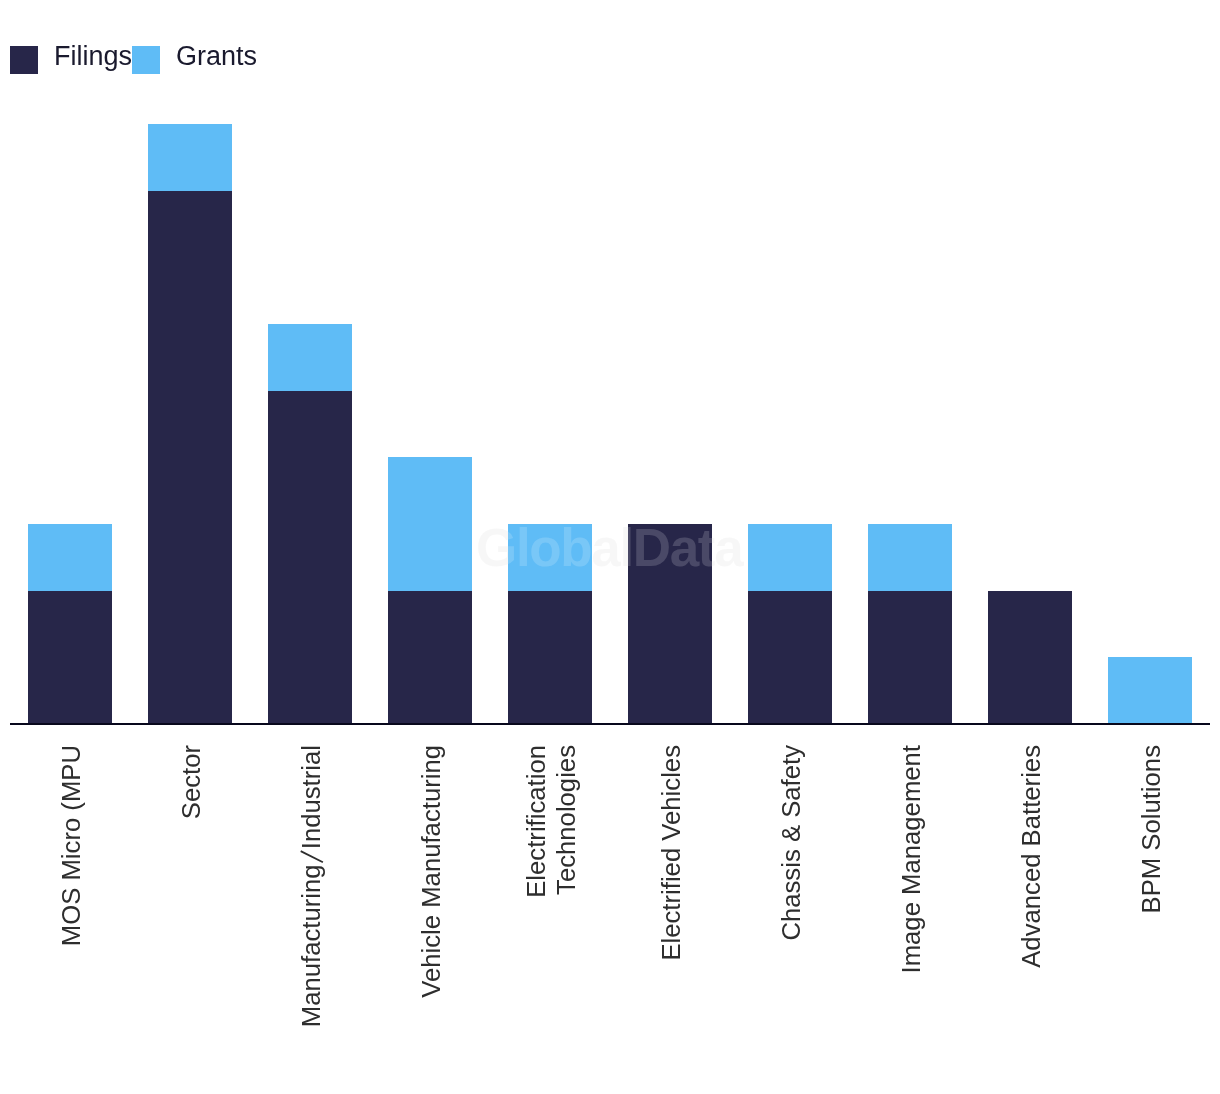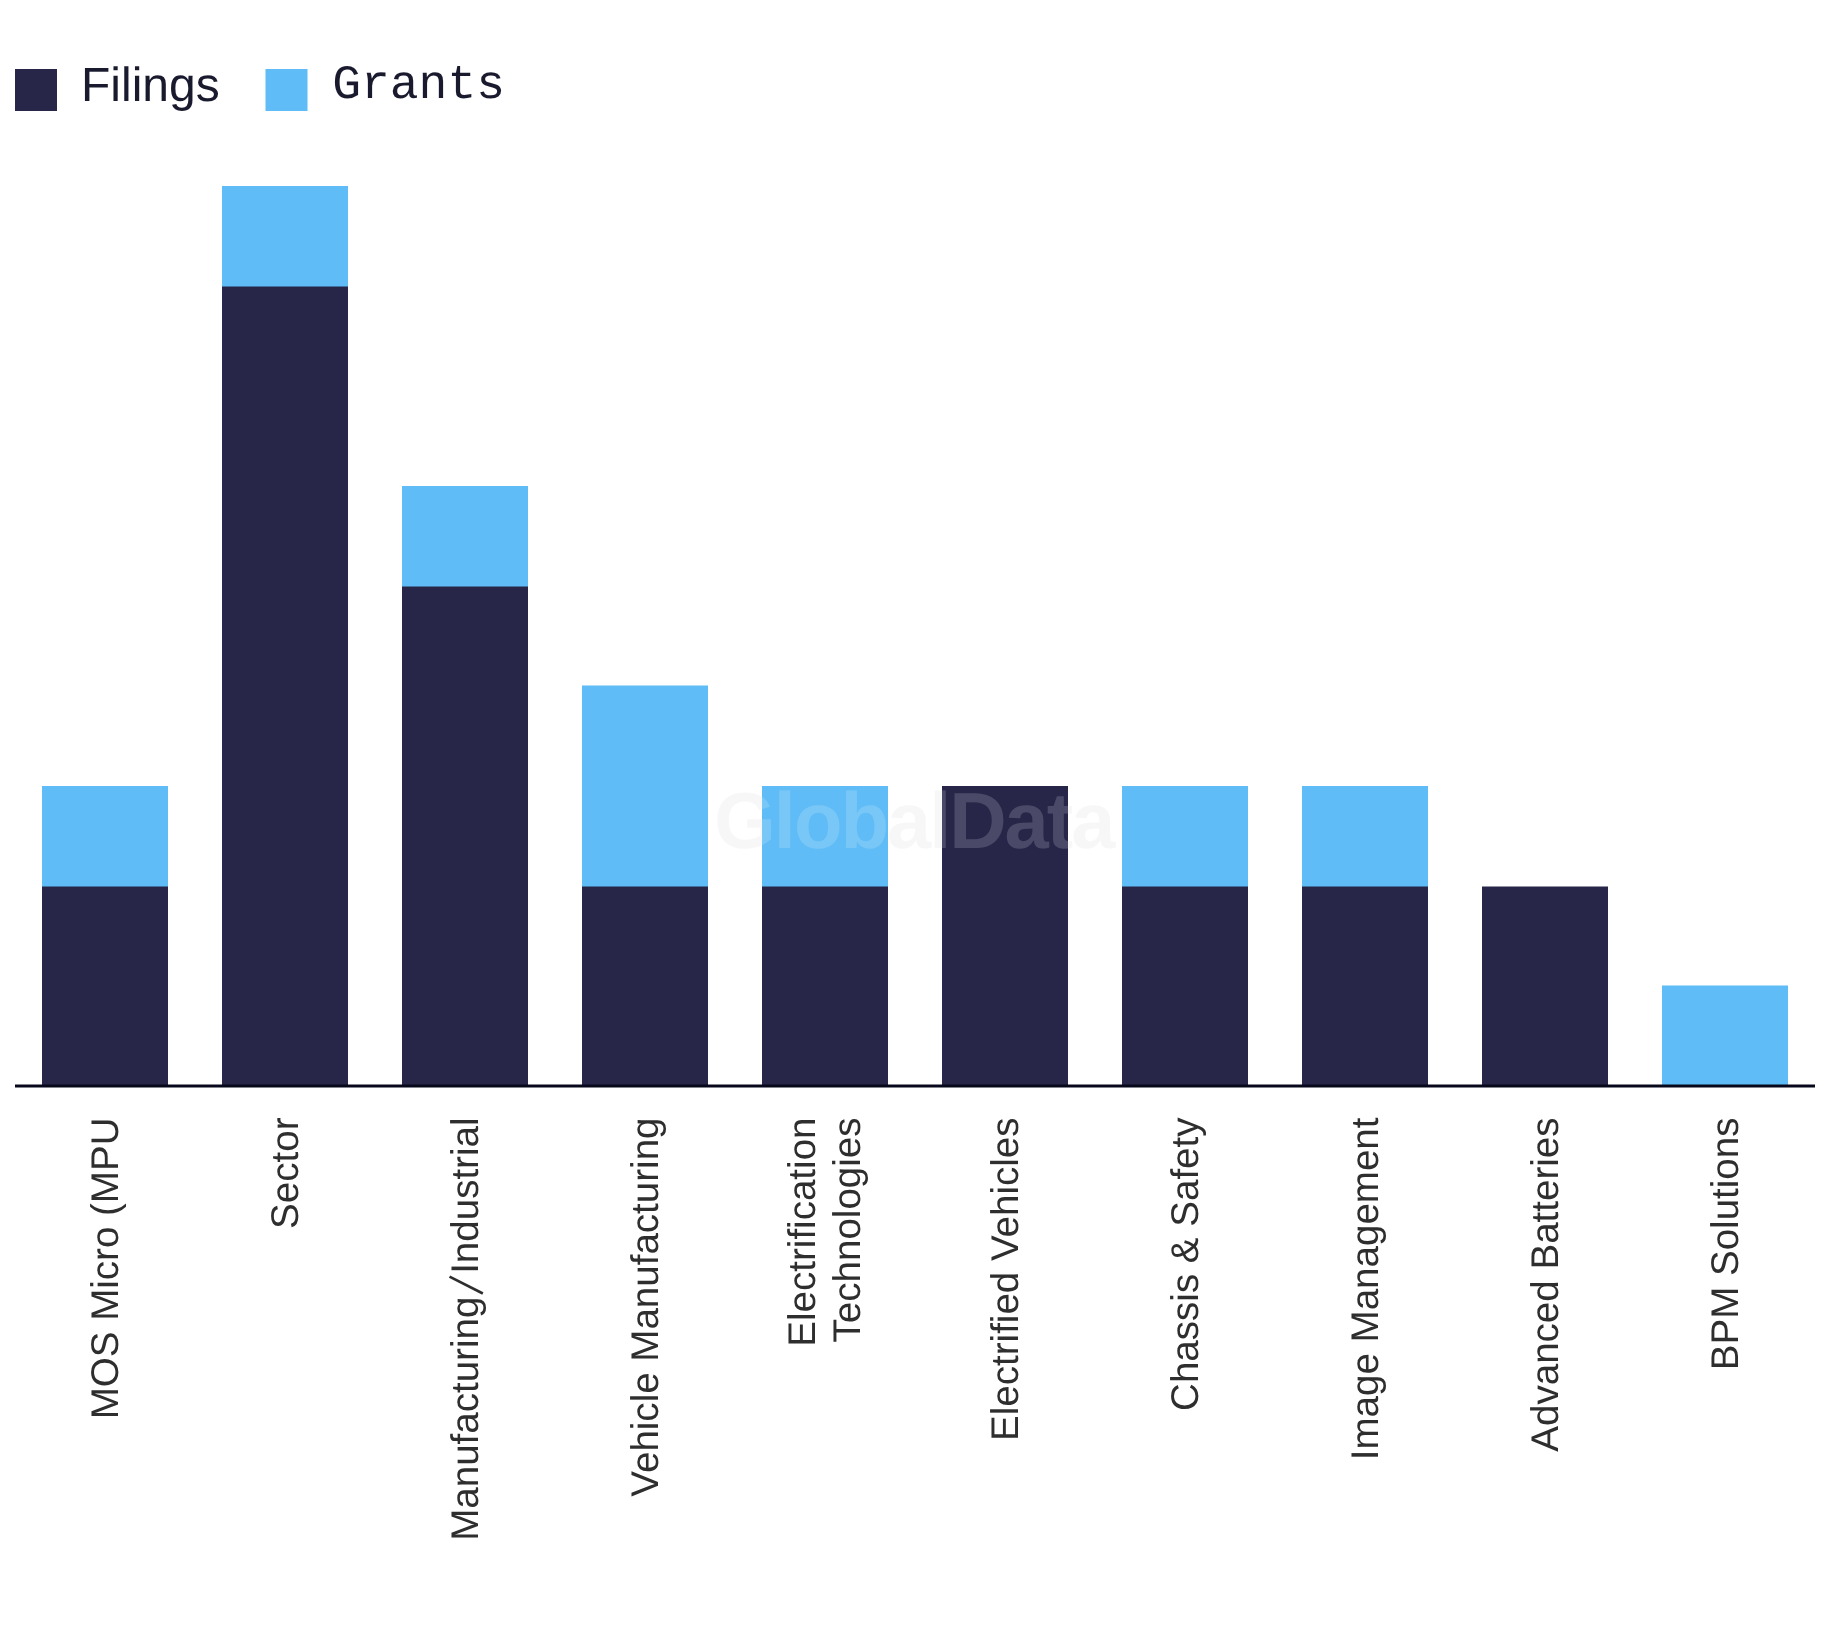--- a/index.html
+++ b/index.html
@@ -2,21 +2,21 @@
 <html><head>
 <meta charset="utf-8">
 <title>Chart</title>
 <style>
   html,body{margin:0;padding:0;background:#ffffff;}
   body{width:1220px;height:1094px;overflow:hidden;font-family:"Liberation Sans",sans-serif;}
   #stage{position:relative;width:1220px;height:1094px;background:#fff;}
   .legend{position:absolute;left:10px;top:46px;display:flex;align-items:flex-start;}
   .legend-item{display:flex;align-items:center;}
   .swatch{width:28px;height:27.8px;flex:0 0 auto;}
-  .legend-label{font-size:32px;color:#1a1a2e;white-space:nowrap;line-height:27.5px;position:relative;top:-2.8px;}
+  .legend-label{font-size:27px;color:#1a1a2e;white-space:nowrap;line-height:27.5px;position:relative;top:-2.8px;}
   .axis{position:absolute;left:10px;top:722.5px;width:1200px;height:2.9px;background:#08081c;z-index:4;}
   .bar{position:absolute;bottom:0;}
   .watermark{position:absolute;font-weight:bold;
     font-size:53px;left:476px;top:517px;letter-spacing:-1.35px;white-space:nowrap;}
   #wm-under{color:rgba(0,0,0,0.034);z-index:1;}
   #wm-over{color:rgba(255,255,255,0.165);z-index:3;}
   #bars{position:absolute;left:0;top:0;width:1220px;height:1094px;z-index:2;}
   .tick-label{position:absolute;top:745.2px;
     transform-origin:0 0;transform:rotate(-90deg) translate(-100%,-50%);
     font-size:25.7px;line-height:30.4px;color:#2e2e2e;white-space:nowrap;
@@ -26,21 +26,21 @@
 </style>
 </head>
 <body>
 
 <div id="stage">
   <div class="legend" id="legend">
       <div class="legend-item">
         <span class="swatch" style="background: rgb(39, 38, 73);"></span>
         <span class="legend-label" style="margin-left: 16px;">Filings</span>
       </div>
-      <div class="legend-item" style="margin-left: 31px; font-family: Liberation Mono, monospace;">
+      <div class="legend-item" style="">
         <span class="swatch" style="background: rgb(95, 188, 246);"></span>
         <span class="legend-label" style="margin-left: 16px;">Grants</span>
       </div>
     </div>
   <div class="watermark" id="wm-under">GlobalData</div>
   <div id="bars">
       <div class="bar" style="left: 28px; width: 84px; height: 200.01px; top: 524.09px; background: rgb(95, 188, 246);"></div>
       <div class="bar" style="left: 28px; width: 84px; height: 133.34px; top: 590.76px; background: rgb(39, 38, 73);"></div>
       <div class="bar" style="left: 148px; width: 84px; height: 600.03px; top: 124.07px; background: rgb(95, 188, 246);"></div>
       <div class="bar" style="left: 148px; width: 84px; height: 533.36px; top: 190.74px; background: rgb(39, 38, 73);"></div>

